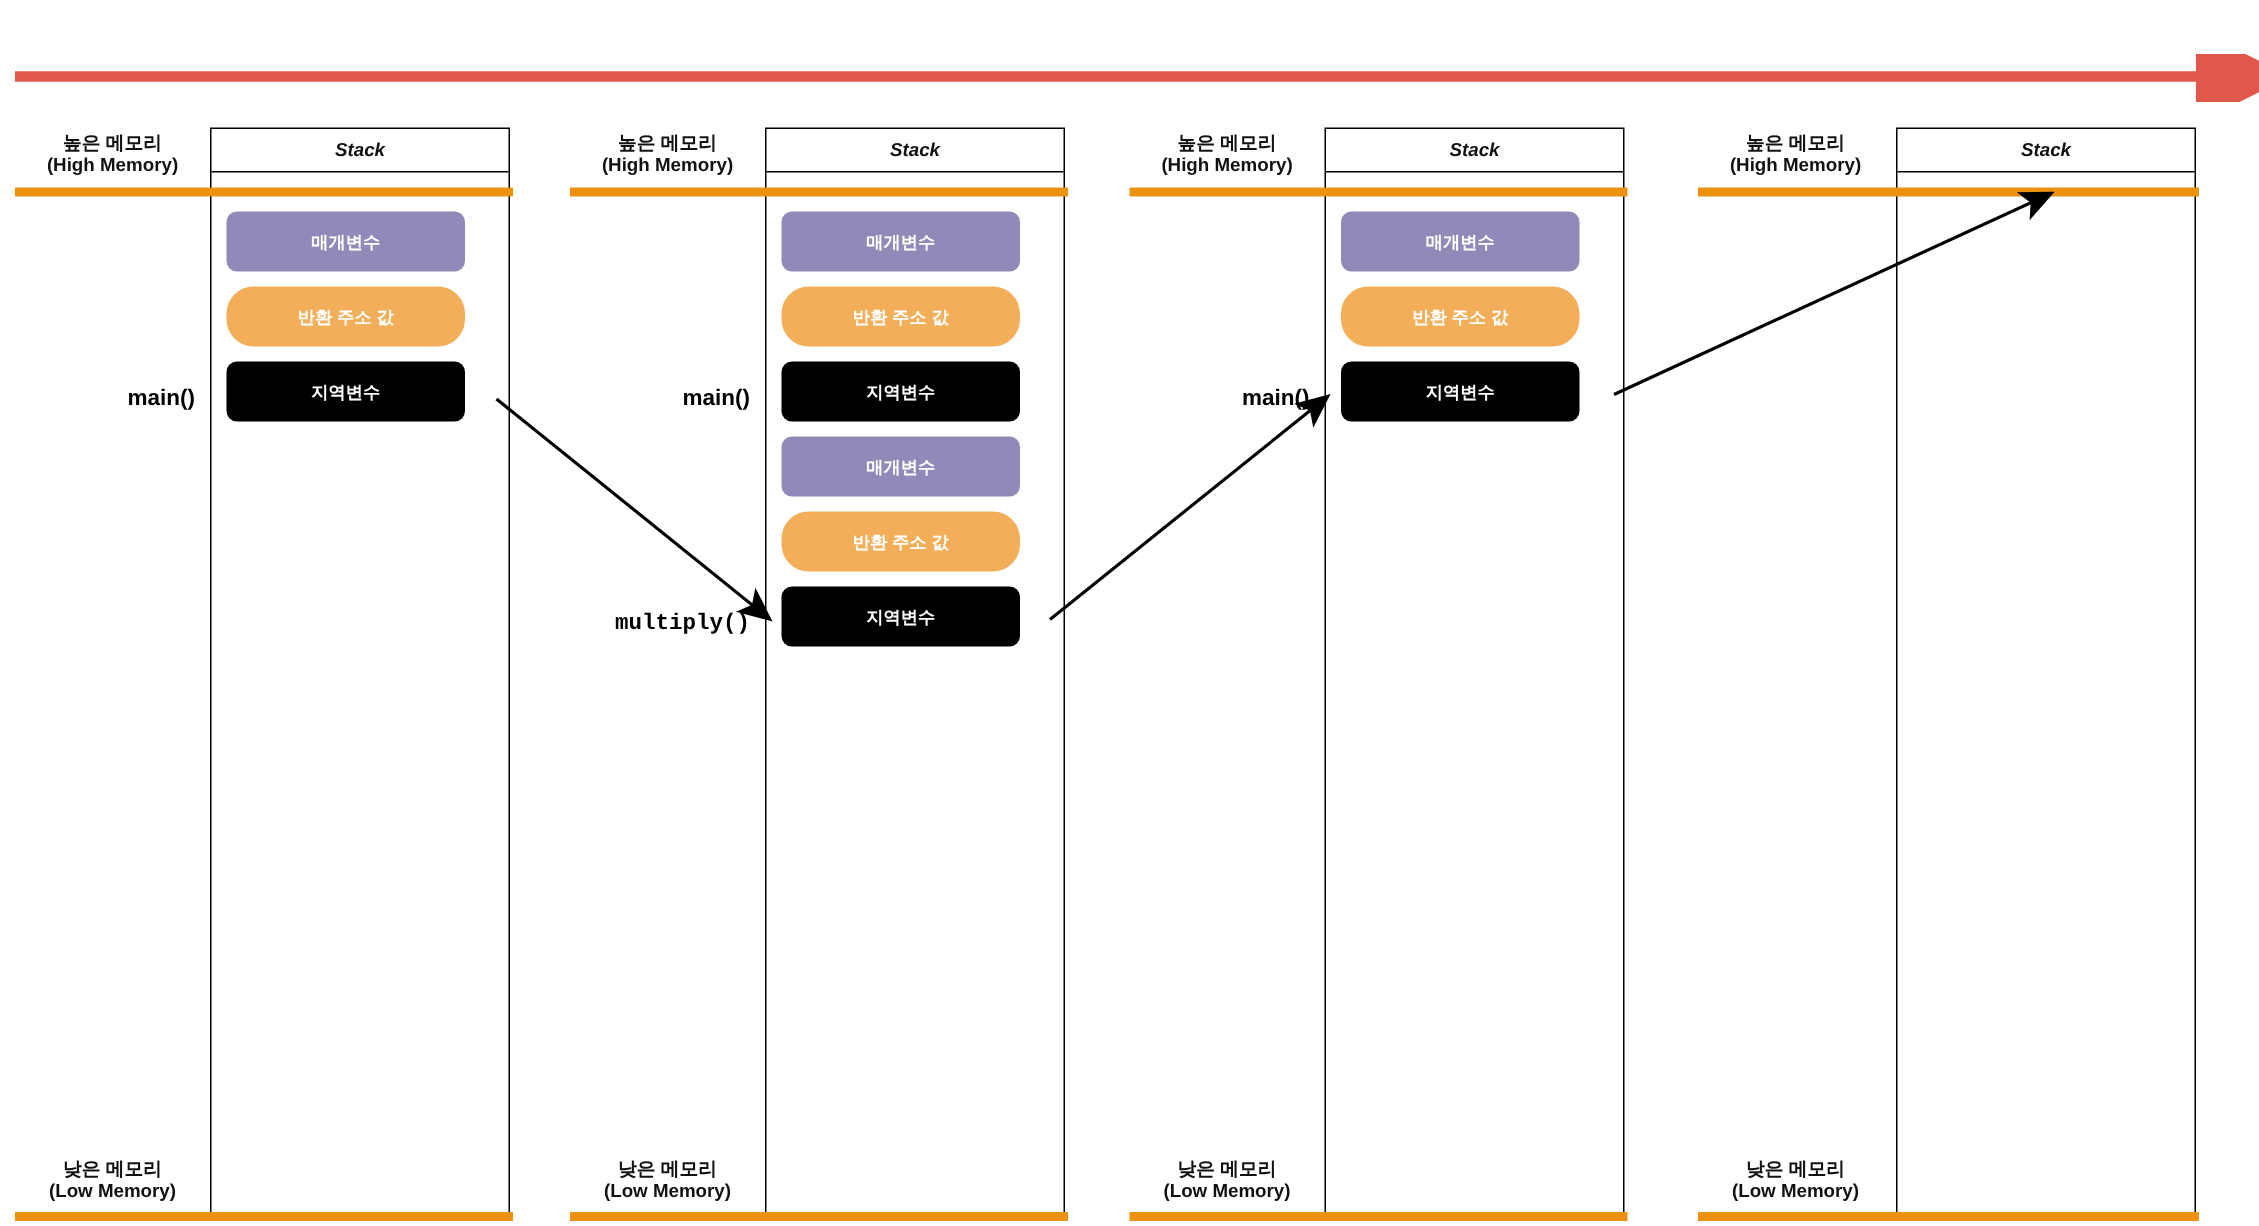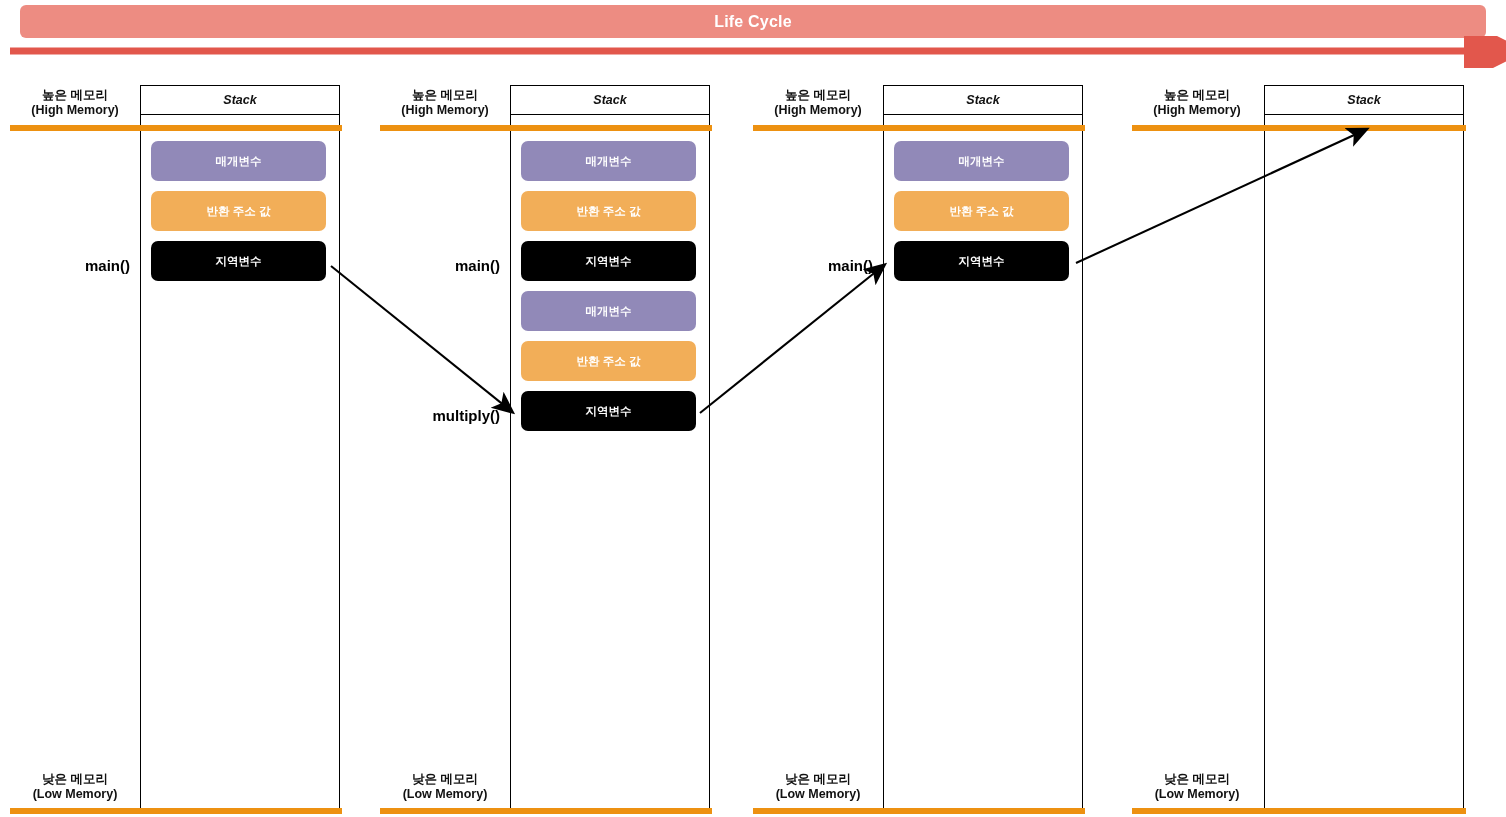--- a/index.html
+++ b/index.html
@@ -94,33 +94,33 @@
     height: 6px;
     background: #ED9111;
   }
   .orange-bar.top    { top: 40px; }
   .orange-bar.bottom { top: 723px; }
 
   
   .block {
     position: absolute;
     left: 10px;
-    width: 175px;
+    width: 159px;
     height: 40px;
     border-radius: 7px;
     display: flex;
     align-items: center;
     justify-content: center;
     color: #ffffff;
     font-size: 11.5px;
     font-weight: bold;
     box-sizing: border-box;
   }
   .block.param  { background: #9189B8; }
-  .block.retval { background: #F2AE58; }
+  .block.retval { background: #F2AE58; border-radius: 18px; }
   .block.local  { background: #000000; }
 
   .fn-label {
     position: absolute;
     font-size: 15px;
     font-weight: bold;
     color: #000000;
     white-space: nowrap;
     text-align: right;
   }
@@ -132,23 +132,20 @@
     width: 1506px;
     height: 817px;
     pointer-events: none;
   }
 </style>
 </head>
 <body>
 
 <div id="canvas">
 
-  <div class="title-bar">
-    <span class="title-text">Life Cycle</span>
-  </div>
 
   <svg class="red-arrow-svg" viewBox="0 0 1506 32">
     <defs>
       <marker id="redhead" markerWidth="9" markerHeight="9" refX="2" refY="4.5" orient="auto">
         <path d="M0,0 L9,4.5 L0,9 z" fill="#E2574C"></path>
       </marker>
     </defs>
     <line x1="10" y1="15" x2="1478" y2="15" stroke="#E2574C" stroke-width="7" marker-end="url(#redhead)"></line>
   </svg>
 
@@ -192,21 +189,21 @@
       <div class="block local" style="top:155px;">지역변수</div>
       <div class="block param" style="top:205px;">매개변수</div>
       <div class="block retval" style="top:255px;">반환 주소 값</div>
       <div class="block local" style="top:305px;">지역변수</div>
     </div>
 
     <div class="orange-bar top" style="left:0px; width:332px;"></div>
     <div class="orange-bar bottom" style="left:0px; width:332px;"></div>
 
     <div class="fn-label" style="left:50px;  top:172px; width:70px;">main()</div>
-    <div class="fn-label" style="left:20px;  top:322px; width:100px;">multiply()</div>
+    <div class="fn-label" style="left:20px;  top:322px; width:100px;font-family:Liberation Mono, monospace;">multiply()</div>
   </div>
 
   <div class="column" style="left:753px; width:335px;">
     <div class="mem-label high" style="left:0px;">
       <div>높은 메모리</div>
       <div>(High Memory)</div>
     </div>
     <div class="mem-label low" style="left:0px;">
       <div>낮은 메모리</div>
       <div>(Low Memory)</div>

